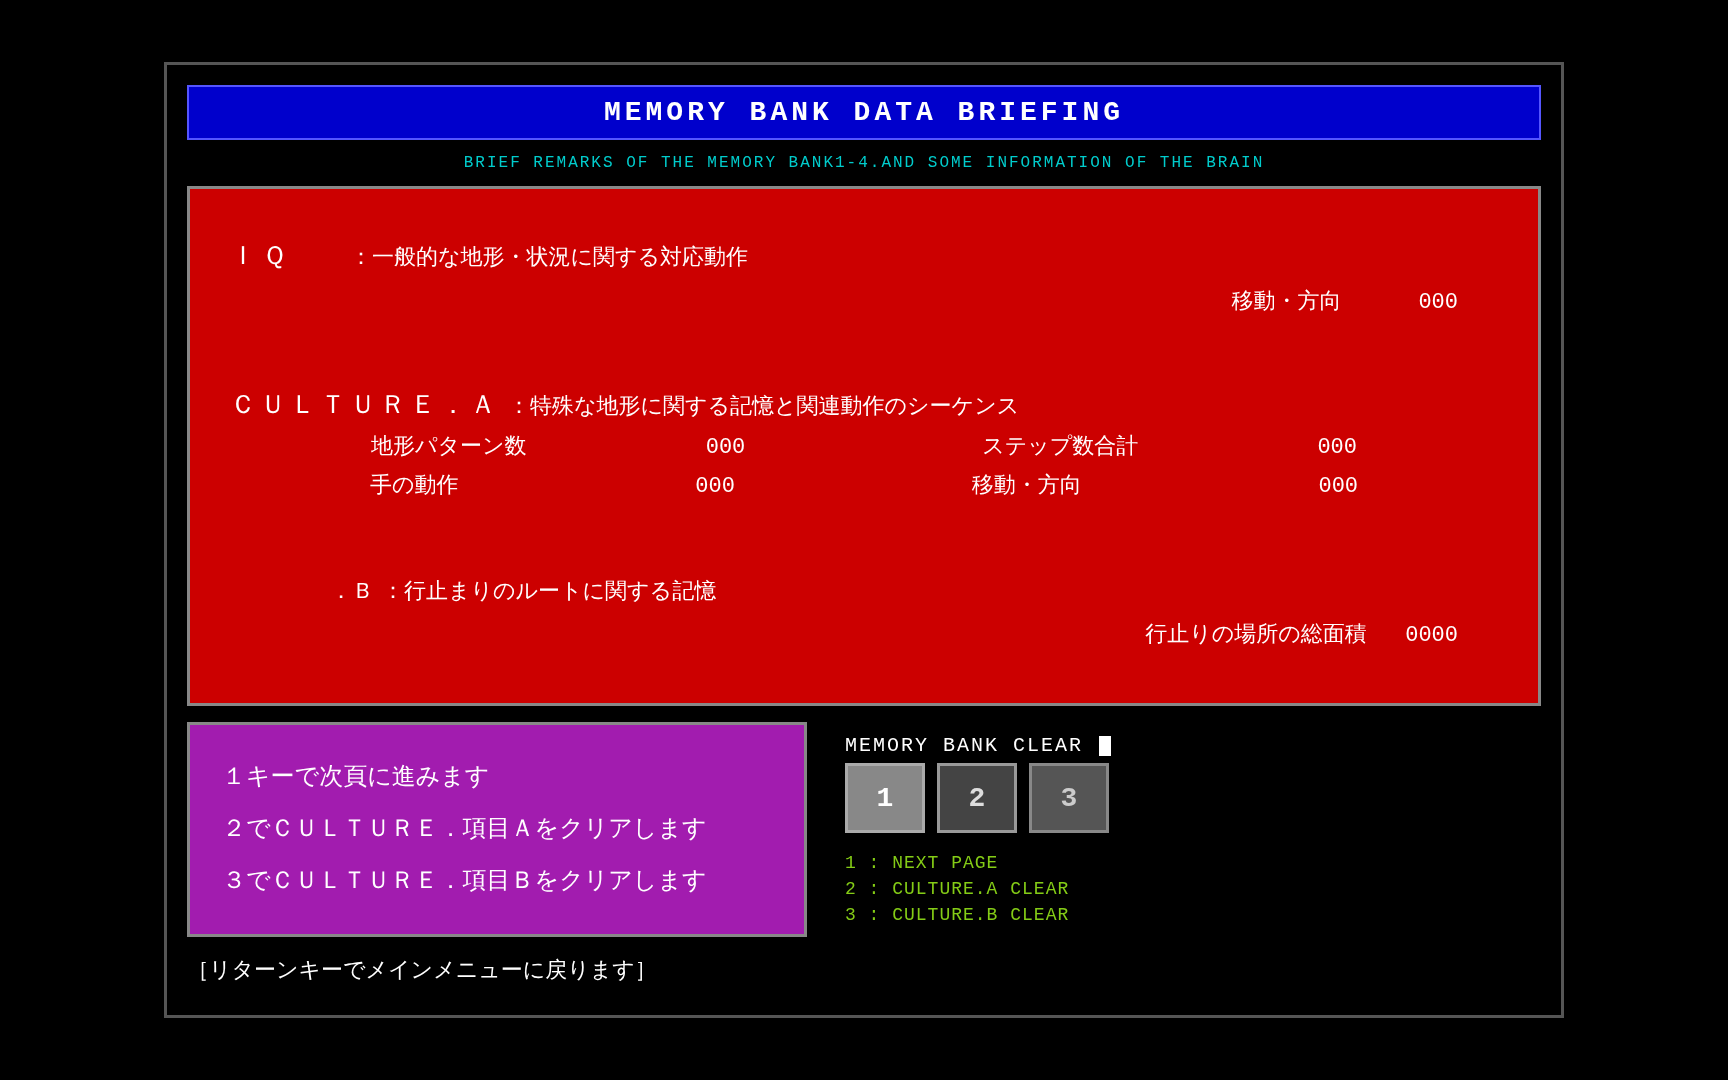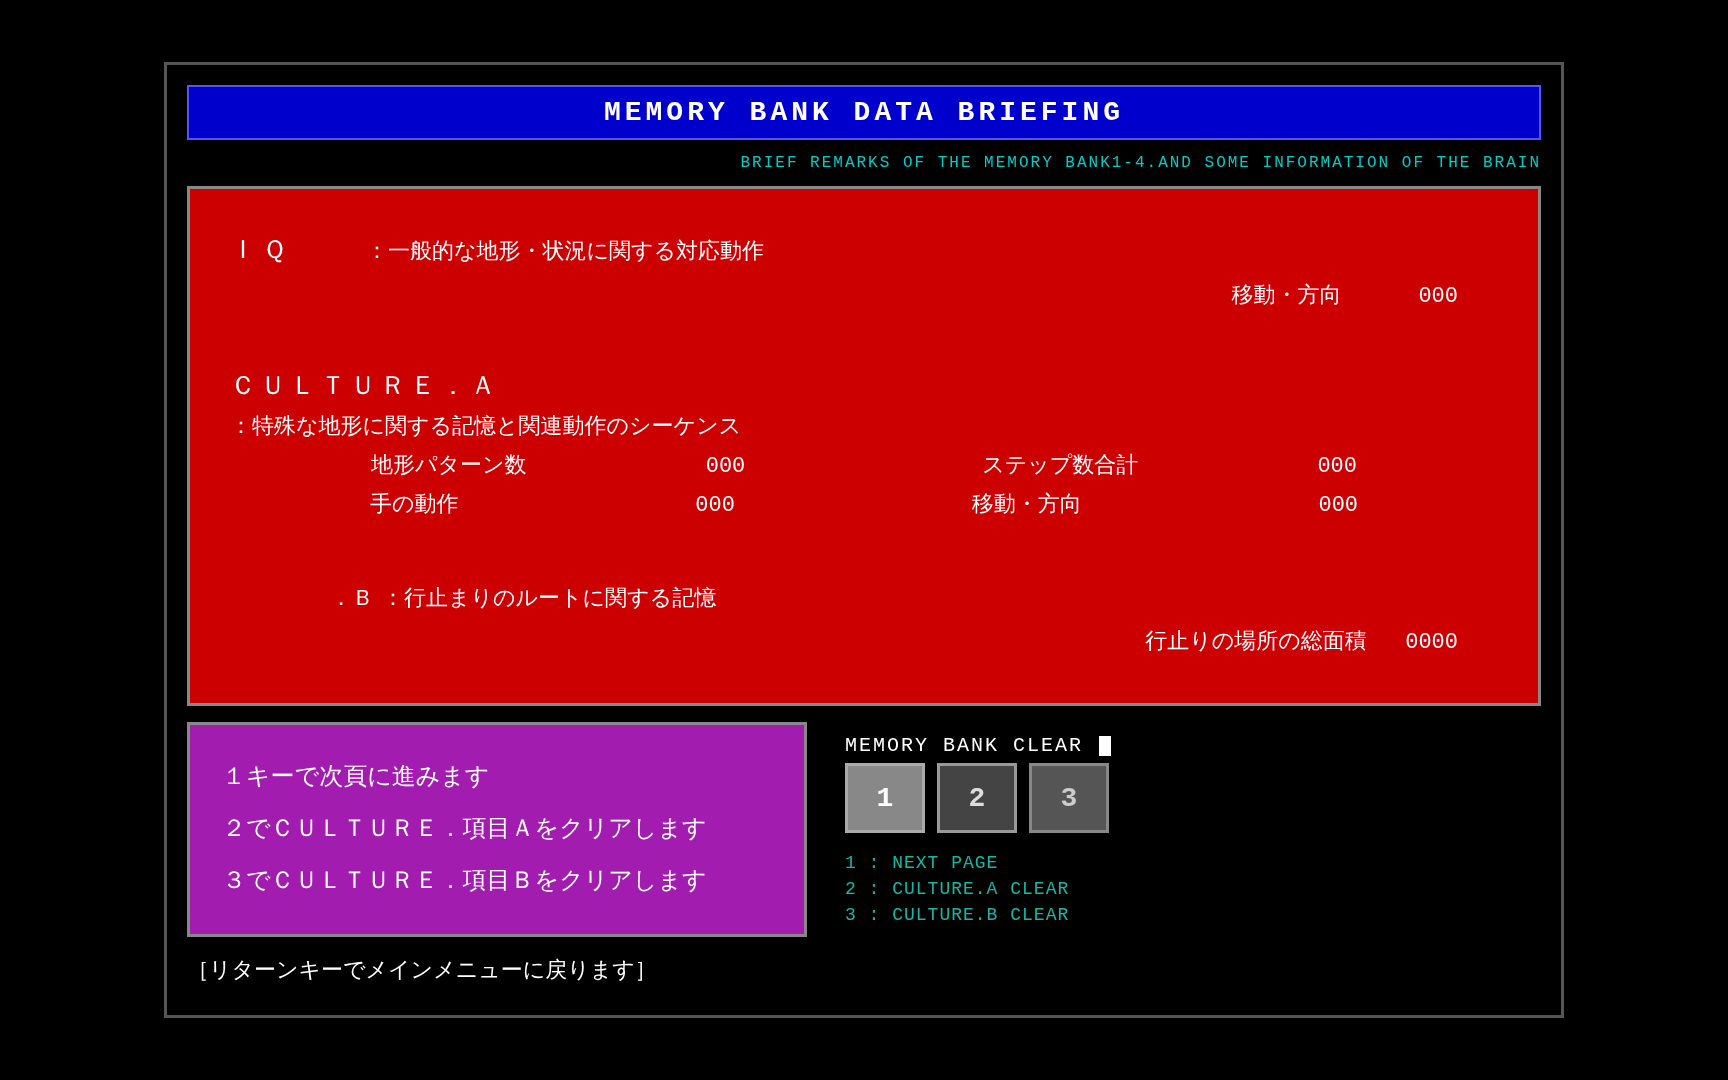--- a/index.html
+++ b/index.html
@@ -38,21 +38,21 @@
     }
 
     .title-bar span {
       color: #ffffff;
       font-size: 28px;
       font-weight: bold;
       letter-spacing: 4px;
     }
 
     .subtitle {
-      text-align: right;
+      text-align: center;
       padding: 6px 0;
     }
 
     .subtitle span {
       color: #00cccc;
       font-size: 16px;
       letter-spacing: 2px;
     }
 
     .main-panel {
@@ -67,42 +67,40 @@
 
     .panel-text {
       color: #ffffff;
       font-size: 22px;
       line-height: 1.6;
     }
 
     .iq-row {
       display: flex;
       align-items: baseline;
-      gap: 16px;
       margin-bottom: 12px;
     }
 
     .iq-label {
       color: #ffffff;
       font-size: 26px;
       letter-spacing: 6px;
       min-width: 120px;
     }
 
     .iq-desc {
       color: #ffffff;
       font-size: 22px;
     }
 
     .culture-a-row {
       display: flex;
       align-items: baseline;
       gap: 8px;
       margin-bottom: 8px;
-      flex-direction: column;
     }
 
     .culture-label {
       color: #ffffff;
       font-size: 26px;
       letter-spacing: 4px;
       min-width: 220px;
     }
 
     .culture-desc {
@@ -197,21 +195,21 @@
     }
 
     .key-legend {
       display: flex;
       flex-direction: column;
       gap: 6px;
       padding-left: 10px;
     }
 
     .key-legend-item {
-      color: #14b8a6;
+      color: #84cc16;
       font-size: 18px;
       letter-spacing: 1px;
     }
 
     .footer {
       text-align: left;
       padding: 10px 0;
     }
 
     .footer span {

